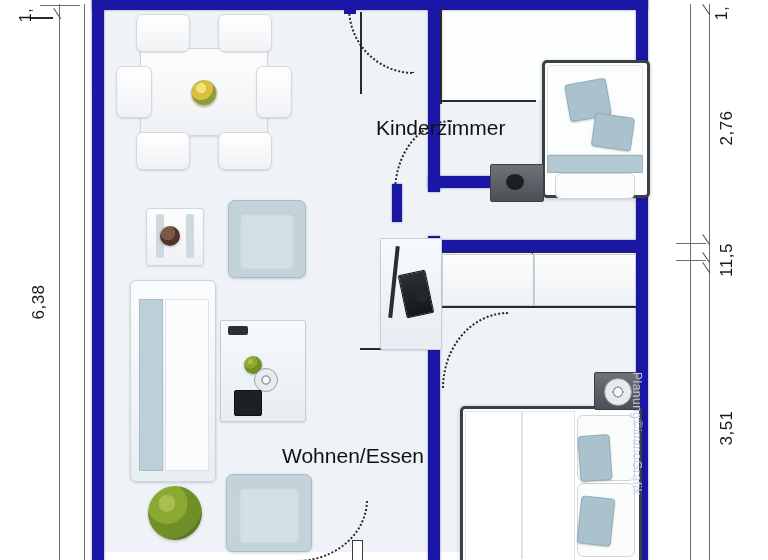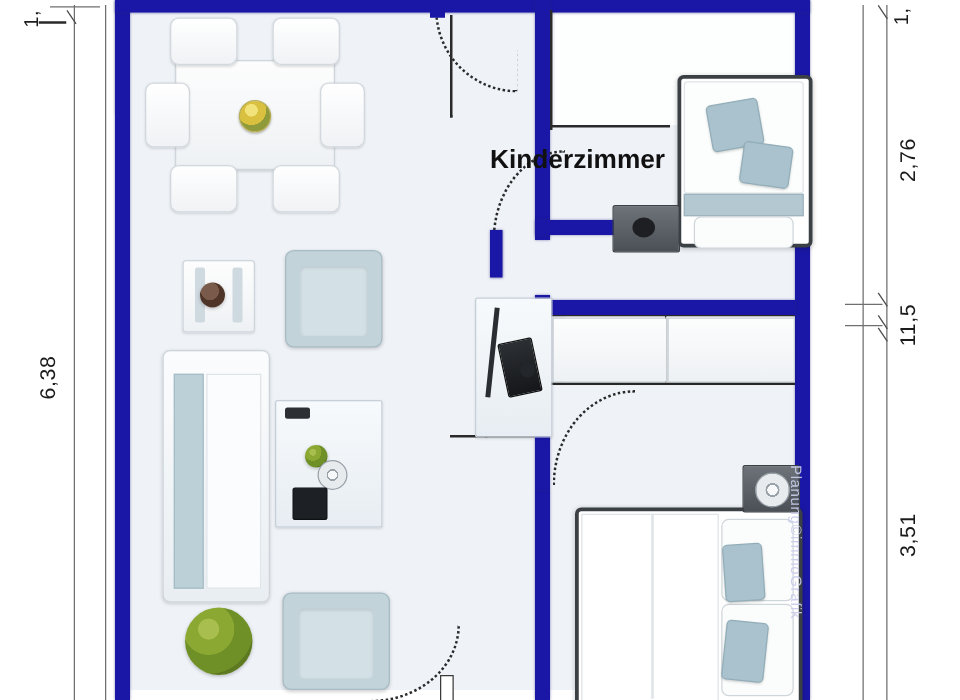--- a/index.html
+++ b/index.html
@@ -198,16 +198,17 @@
       <div class="wpillow" style="left:114px;top:74px;width:56px;height:72px;"></div>
       <div class="pillow" style="left:116px;top:26px;width:30px;height:44px;transform:rotate(-4deg);"></div>
       <div class="pillow" style="left:116px;top:88px;width:32px;height:46px;transform:rotate(6deg);"></div>
     </div>
 
     <div class="f dark" style="left:502px;top:372px;width:44px;height:36px;border-radius:2px;"></div>
     <div class="f disc" style="left:512px;top:378px;width:26px;height:26px;"></div>
 
     <div class="watermark" style="left:552px;top:372px;">Planung©immoGrafik</div>
 
-    <div class="roomlabel" style="left:300px;top:116px;font-weight:bold;">Kinderzimmer</div>
+    <div class="roomlabel" style="left:284px;top:116px;">Kinderzimmer</div>
+    <div class="roomlabel" style="left:190px;top:444px;">Wohnen/Essen</div>
 
   </div>
 </div>
 
 </body></html>

